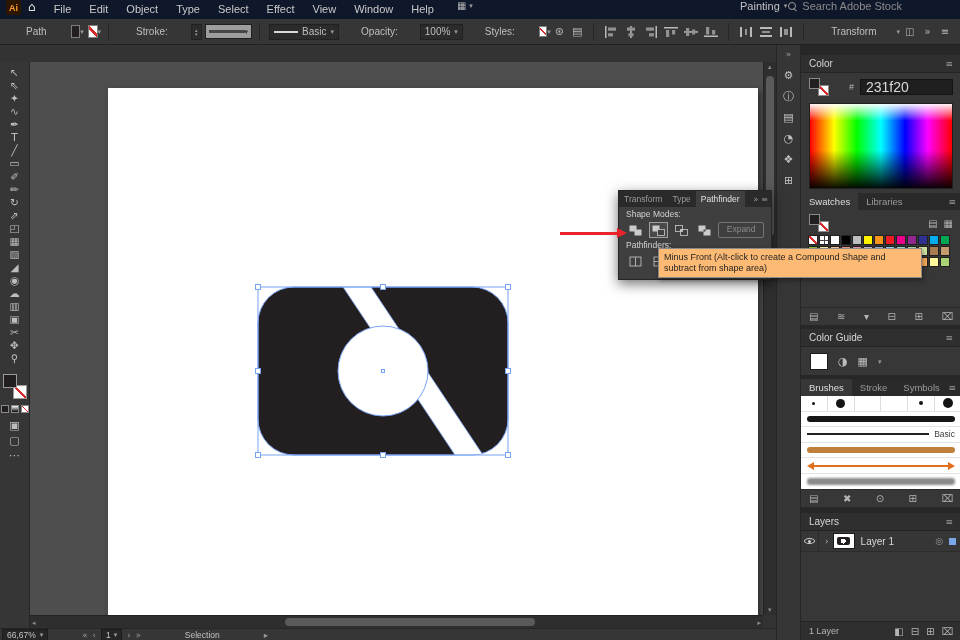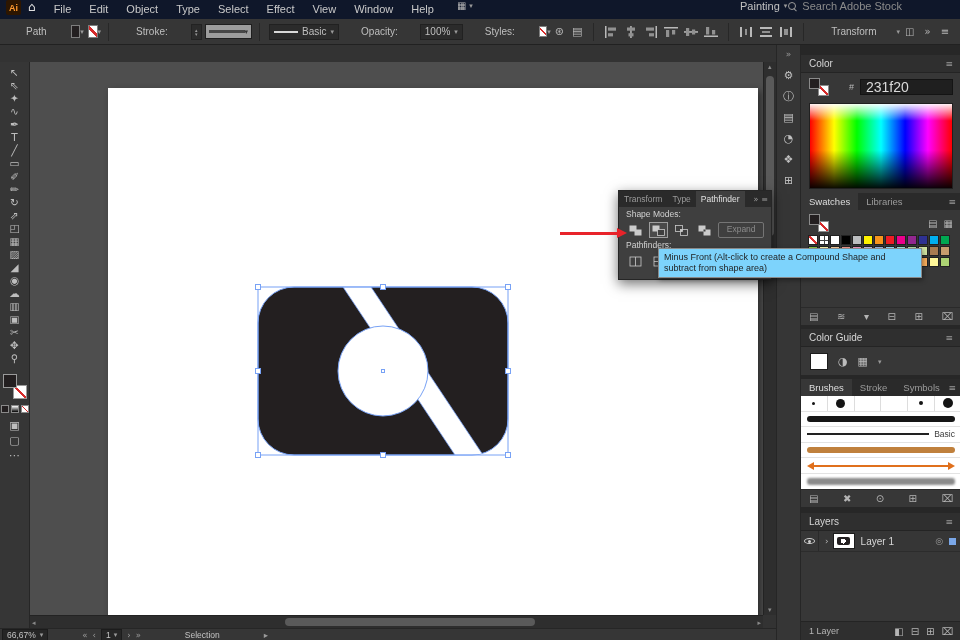--- a/index.html
+++ b/index.html
@@ -101,21 +101,21 @@
   .pftab{padding:0 5px;line-height:16px;color:#9b9b9b;white-space:nowrap}
   .pftab.active{background:#3f3f3f;color:#e0e0e0}
   .pfmenu{margin-left:auto;display:flex;align-items:center;gap:3px;color:#9b9b9b;font-size:8px;padding-right:3px}
   .pfbody{padding:2px 7px}
   .pflab{font-size:8.5px;color:#d2d2d2;height:11px;line-height:11px}
   .smrow{display:flex;align-items:center;gap:4px;height:20px}
   .smb{width:20px;height:16px;display:flex;align-items:center;justify-content:center;border:1px solid transparent;box-sizing:border-box}
   .smb.hovered{border-color:#9e9e9e;background:#4a4a4a}
   .expandbtn{margin-left:auto;width:46px;height:14px;line-height:13px;text-align:center;border:1px solid #757575;
              border-radius:2px;color:#8b8b8b;font-size:8.5px}
-  #pf-tooltip{position:absolute;left:658px;top:248px;width:252px;background:#7dd3fc;border:1px solid #8a8a8a;
+  #pf-tooltip{position:absolute;left:658px;top:248px;width:252px;background:#fdba74;border:1px solid #8a8a8a;
               color:#1f1f1f;font-size:9px;line-height:11px;padding:3px 5px;z-index:50;box-shadow:1px 2px 5px rgba(0,0,0,.4)}
 
   
   #dockstrip{position:absolute;left:776px;top:45px;width:24px;bottom:0;background:#363636;border-left:1px solid #262626;
              display:flex;flex-direction:column;align-items:center;padding-top:4px;box-sizing:border-box;z-index:20}
   .dcollapse{color:#9a9a9a;font-size:9px;margin-bottom:6px;font-family:"DejaVu Sans",sans-serif}
   .dicon{width:24px;height:21px;display:flex;align-items:center;justify-content:center;color:#c0c0c0;font-size:11px;
          font-family:"DejaVu Sans",sans-serif}
   #dockpanels{position:absolute;left:800px;top:45px;width:160px;bottom:0;background:#272727;border-left:1px solid #262626;z-index:20}
   .panel{position:absolute;left:0;right:0;background:#373737;overflow:hidden}

